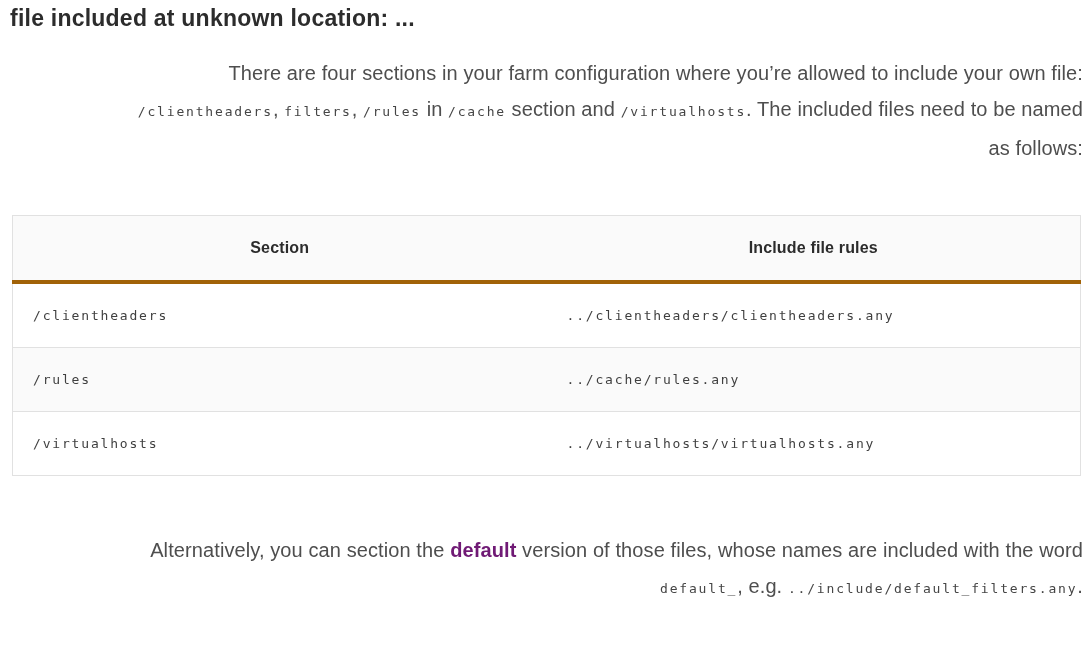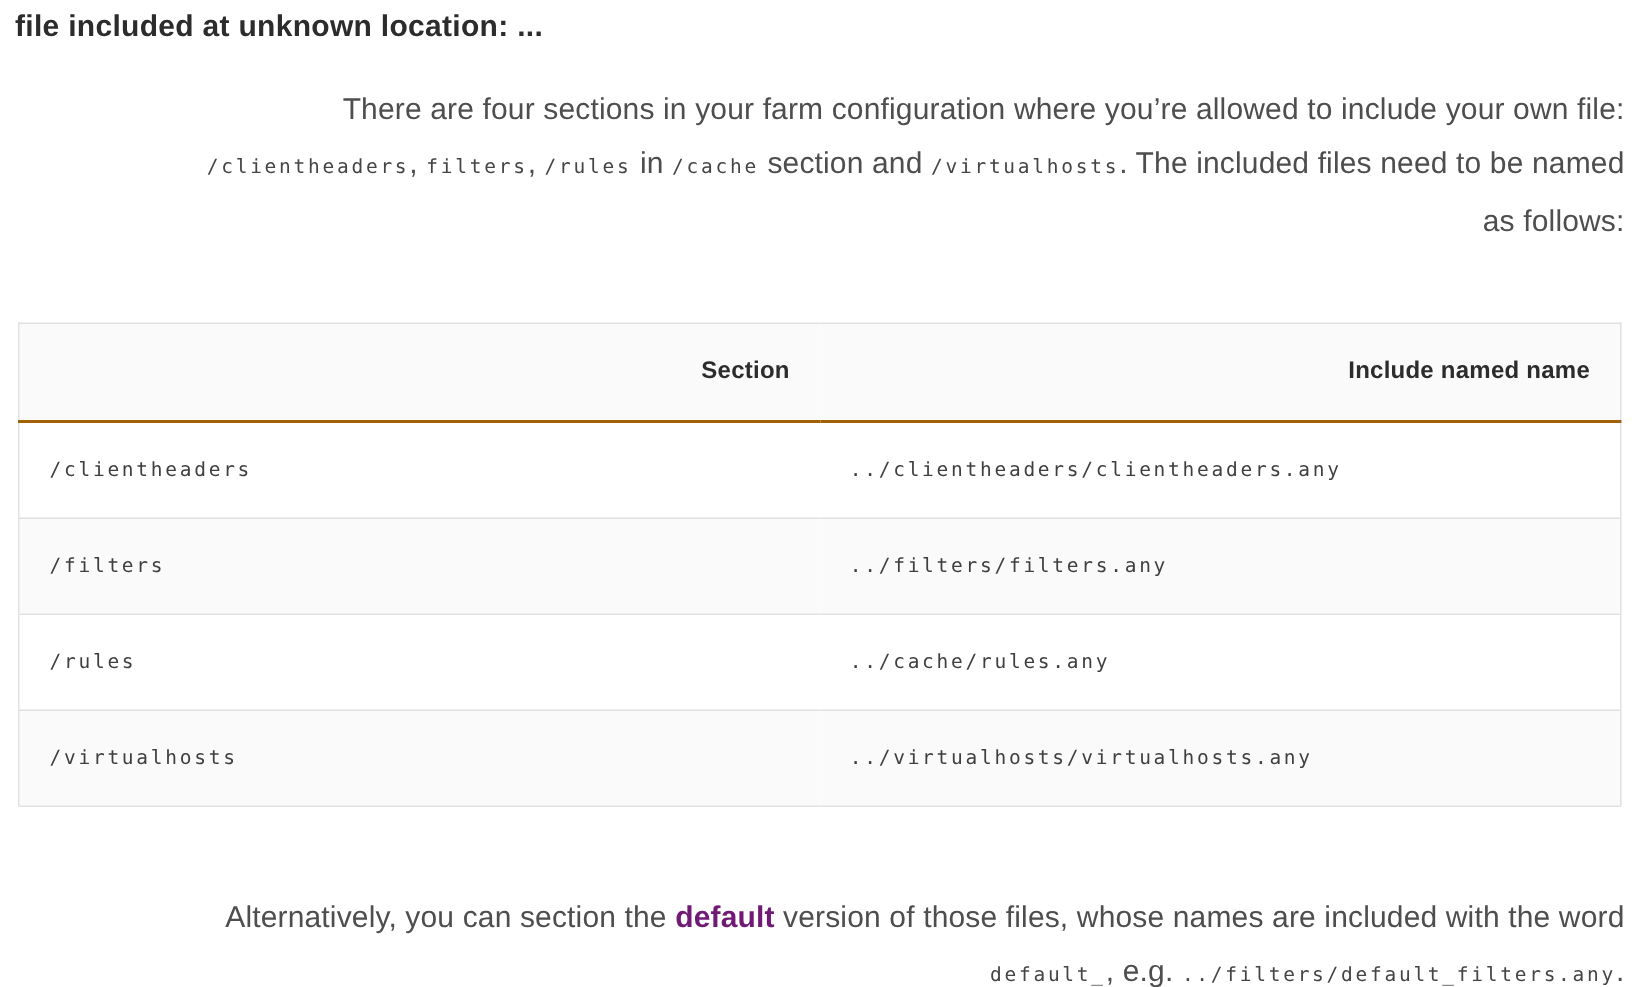--- a/index.html
+++ b/index.html
@@ -6,21 +6,21 @@
   html, body { background: #ffffff; }
   body {
     width: 1089px;
     height: 658px;
     padding: 5px 6px 0 10px;
     font-family: "Liberation Sans", sans-serif;
     color: #4e4e4e;
     overflow: hidden;
   }
   .doc-heading {
-    font-size: 20px;
+    font-size: 23px;
     font-weight: 700;
     color: #2c2c2c;
     line-height: 26px;
     letter-spacing: 0.01em;
   }
   .doc-paragraph {
     font-size: 20px;
     line-height: 36px;
     color: #4e4e4e;
     letter-spacing: 0.005em;
@@ -37,28 +37,28 @@
   .bold-word { font-weight: 700; color: #701a75; }
   table.config-table {
     margin-top: 49px;
     margin-left: 2px;
     width: 1069px;
     border-collapse: collapse;
     border: 1px solid #e1e1e1;
   }
   table.config-table th {
     background: #fafafa;
-    text-align: right;
+    text-align: center;
     font-size: 16px;
     font-weight: 700;
     color: #2c2c2c;
     letter-spacing: 0.01em;
     padding: 20px 20px;
     line-height: 24px;
-    border-bottom: 2px solid #a16207;
+    border-bottom: 4px solid #a16207;
   }
   table.config-table th:first-child { width: 50%; }
   table.config-table td {
     padding: 21px 20px;
     line-height: 20px;
     border-bottom: 1px solid #e1e1e1;
     vertical-align: middle;
   }
   table.config-table tbody tr:nth-child(even) { background: #fafafa; }
   table.config-table td code { color: #3f3f3f; }
@@ -67,36 +67,32 @@
 <body>
 
 <h3 class="doc-heading">file included at unknown location: ...</h3>
 
 <p class="doc-paragraph para-intro"><span>There are four sections in your farm configuration where you’re allowed to include your own file:</span><br><code>/clientheaders</code><span>, </span><code>filters</code><span>, </span><code>/rules</code><span> in </span><code>/cache</code><span> section and </span><code>/virtualhosts</code><span>. The included files need to be named</span><br><span>as follows:</span></p>
 
 <table class="config-table">
   <thead>
     <tr>
       <th>Section</th>
-      <th>Include named name</th>
+      <th>Include file rules</th>
     </tr>
   </thead>
   <tbody>
     <tr>
       <td><code>/clientheaders</code></td>
       <td><code>../clientheaders/clientheaders.any</code></td>
-    </tr>
-    <tr>
-      <td><code>/filters</code></td>
-      <td><code>../filters/filters.any</code></td>
     </tr>
     <tr>
       <td><code>/rules</code></td>
       <td><code>../cache/rules.any</code></td>
     </tr>
     <tr>
       <td><code>/virtualhosts</code></td>
       <td><code>../virtualhosts/virtualhosts.any</code></td>
     </tr>
   </tbody>
 </table>
 
-<p class="doc-paragraph para-outro"><span>Alternatively, you can section the </span><span class="bold-word">default</span><span> version of those files, whose names are included with the word</span><br><code>default_</code><span>, e.g. </span><code>../filters/default_filters.any</code><span>.</span></p>
+<p class="doc-paragraph para-outro"><span>Alternatively, you can section the </span><span class="bold-word">default</span><span> version of those files, whose names are included with the word</span><br><code>default_</code><span>, e.g. </span><code>../include/default_filters.any</code><span>.</span></p>
 
 </body></html>

